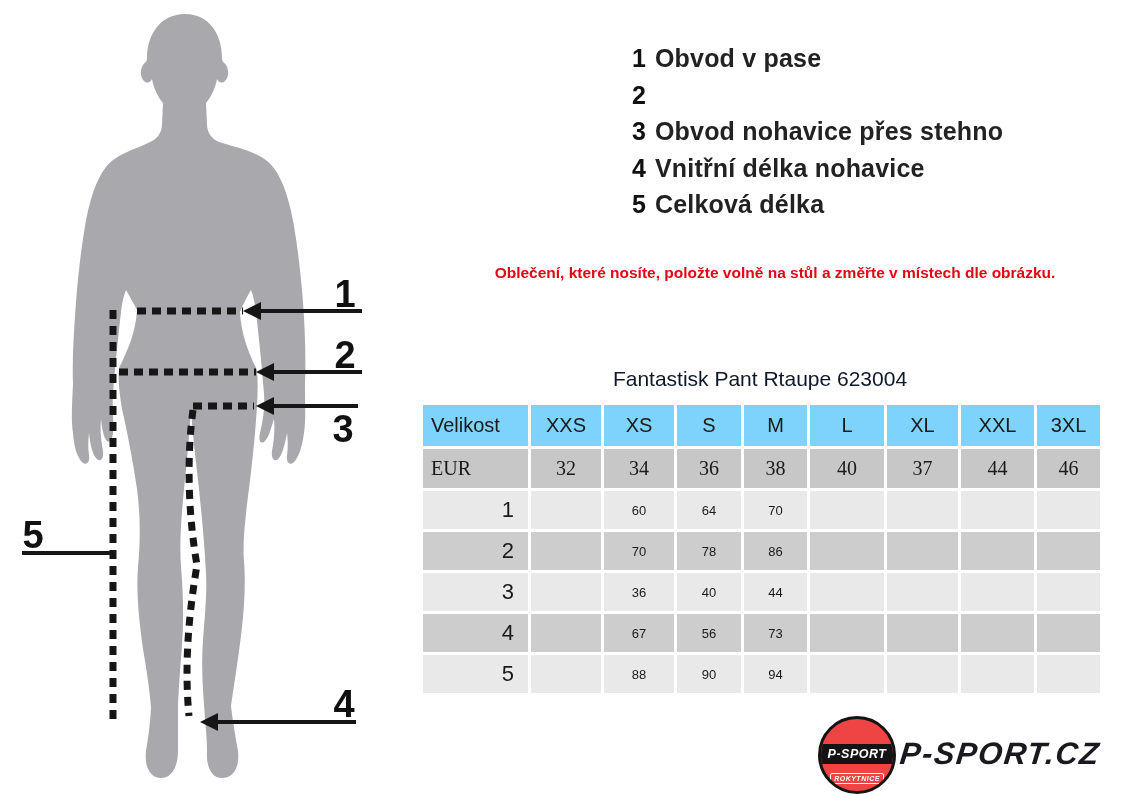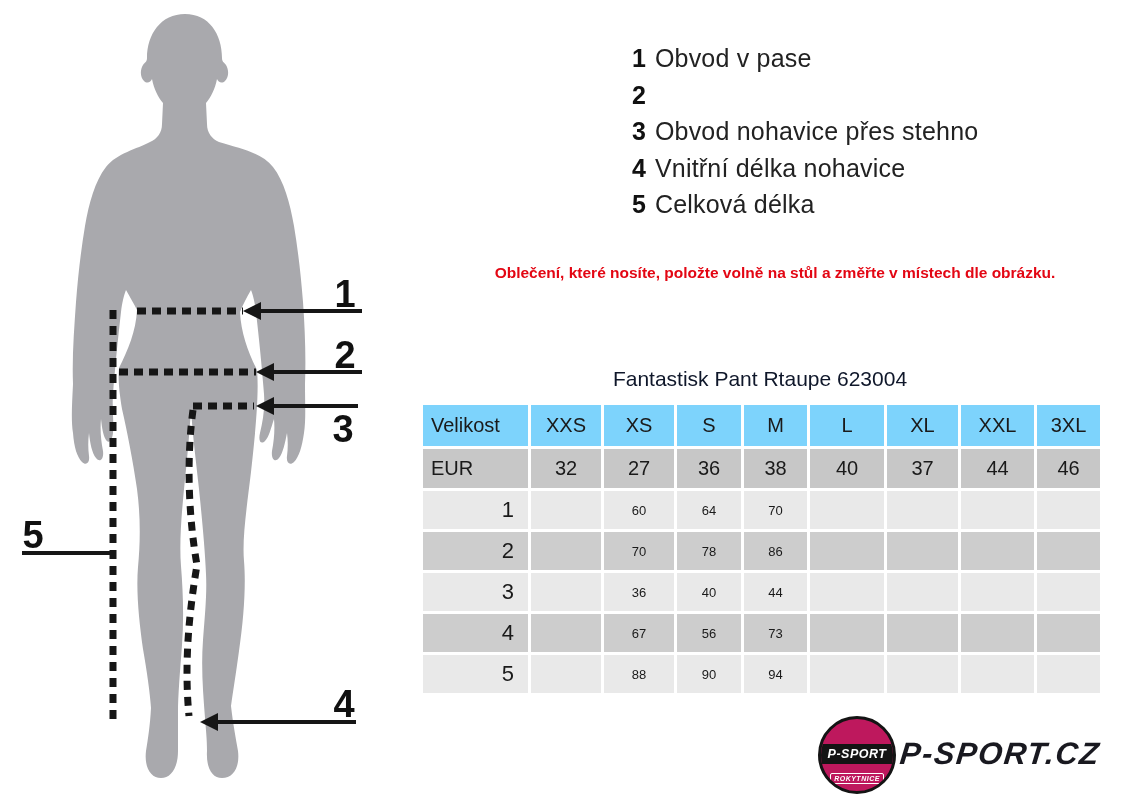--- a/index.html
+++ b/index.html
@@ -6,47 +6,47 @@
   #page{position:relative;width:1123px;height:794px;background:#fff;overflow:hidden;
         font-family:"Liberation Sans",sans-serif;color:#1a1a1a;}
 
   
   #figure-svg{position:absolute;left:0;top:0;}
 
   
   .legend{position:absolute;left:632px;top:40px;}
   .legend-row{display:flex;align-items:baseline;height:36.6px;font-size:25px;line-height:36.6px;color:#222;}
   .legend-row .ln{font-weight:bold;margin-right:9px;color:#111;}
-  .legend-row .lt{font-weight:400;letter-spacing:.2px;}
+  .legend-row .lt{font-weight:700;letter-spacing:.2px;}
 
   
   .note{position:absolute;left:430px;top:261px;width:690px;text-align:center;
         color:#e30613;font-weight:bold;font-size:15.5px;line-height:24.5px;}
 
   
   .tbl-title{position:absolute;left:420px;top:367px;width:680px;text-align:center;
              font-size:21px;color:#0f172a;}
   table.size{position:absolute;left:420px;top:402px;border-collapse:collapse;table-layout:fixed;width:682px;}
   table.size td, table.size th{border:3px solid #fff;padding:0;font-weight:normal;
        text-align:center;vertical-align:middle;color:#1a1a1a;overflow:hidden;}
   tr.head{height:44px;}
   tr.head th{background:#7dd3fc;font-size:20px;}
   tr.head th.first{text-align:left;padding-left:8px;}
-  tr.eur{height:42px;}
+  tr.eur{height:42px;font-family:Liberation Serif, serif;}
   tr.eur td{background:#c7c7c7;font-size:20px;}
   tr.eur td.first{text-align:left;padding-left:8px;}
   tr.r{height:41px;}
   tr.r td{font-size:13px;}
   tr.r td.lbl{font-size:22px;text-align:right;padding-right:14px;}
   tr.r.light td{background:#e9e9e9;}
   tr.r.dark td{background:#cdcdcd;}
 
   
   .badge{position:absolute;left:818px;top:716px;width:72px;height:72px;border-radius:50%;
-         background:#be185d;border:3px solid #141414;overflow:hidden;}
+         background:#ef4444;border:3px solid #141414;overflow:hidden;}
   .badge .band{position:absolute;left:-4px;right:-4px;top:25px;height:20px;background:#141414;
          display:flex;align-items:center;justify-content:center;}
   .badge .band span{color:#fff;font-weight:bold;font-style:italic;font-size:12.5px;letter-spacing:.5px;}
   .badge .sub{position:absolute;left:0;right:0;top:48px;text-align:center;}
   .badge .sub span{display:inline-block;color:#fff;font-weight:bold;font-style:italic;font-size:7px;
          letter-spacing:.5px;border:1px solid #fff;border-radius:2px;padding:0 3px;line-height:9px;}
   .wordmark{position:absolute;left:900px;top:736px;font-size:31px;font-weight:bold;font-style:italic;
          letter-spacing:1.5px;color:#191920;transform:skewX(-6deg);}
 </style>
 </head>
@@ -161,21 +161,21 @@
       <th>S</th>
       <th>M</th>
       <th>L</th>
       <th>XL</th>
       <th>XXL</th>
       <th>3XL</th>
     </tr>
     <tr class="eur">
       <td class="first">EUR</td>
       <td>32</td>
-      <td>27</td>
+      <td>34</td>
       <td>36</td>
       <td>38</td>
       <td>40</td>
       <td>37</td>
       <td>44</td>
       <td>46</td>
     </tr>
     <tr class="r light">
       <td class="lbl">1</td>
       <td></td>

